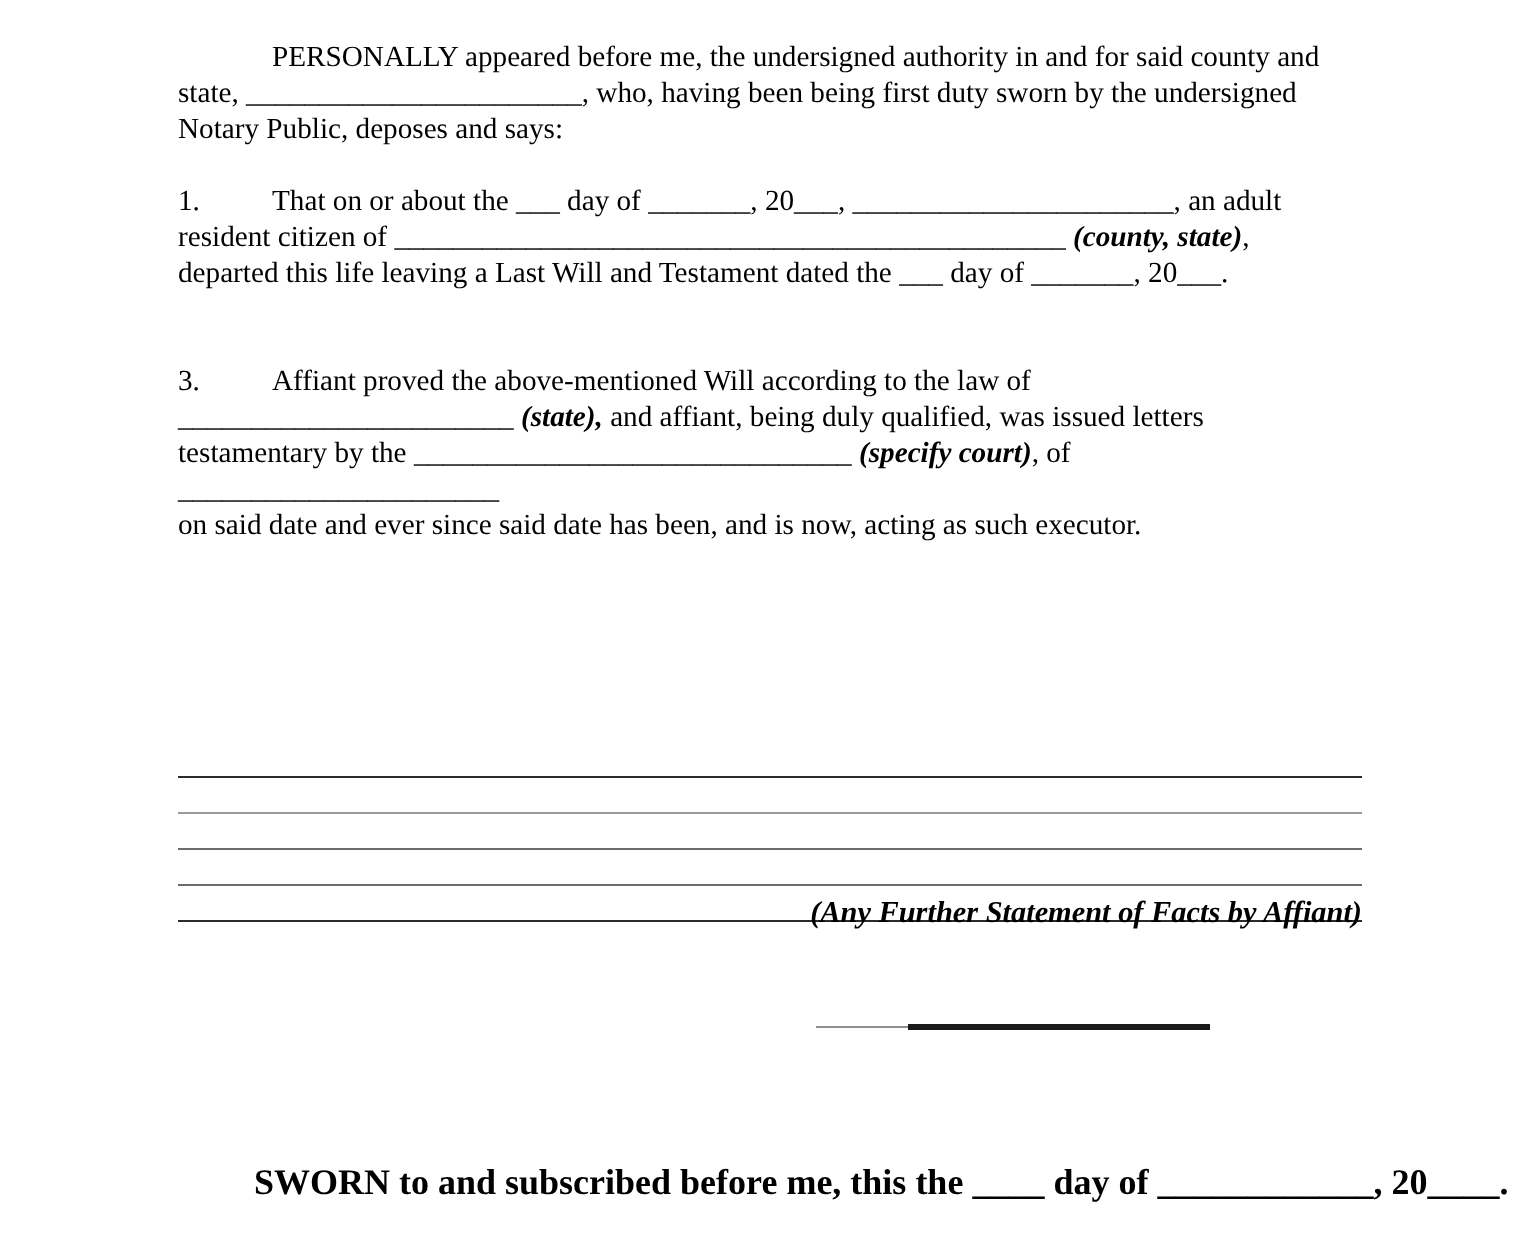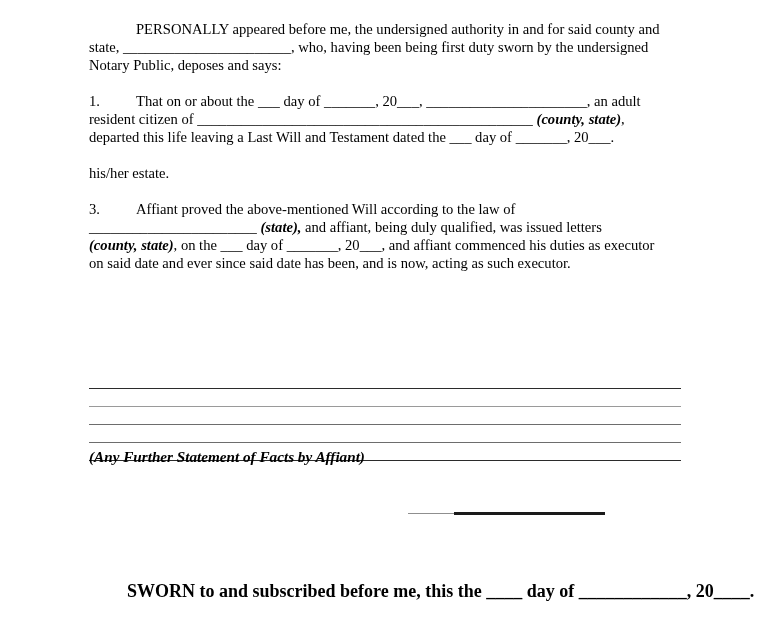--- a/index.html
+++ b/index.html
@@ -68,21 +68,21 @@
   }
   .rule.mid {
     border-bottom: 1.3px solid #6d6d6d;
   }
 
   .caption {
     position: absolute;
     left: 89px;
     top: 419px;
     width: 592px;
-    text-align: left;
+    text-align: right;
     font-size: 15.2px;
     font-weight: bold;
     font-style: italic;
     line-height: 18px;
   }
 
   
   .sig-line {
     position: absolute;
     left: 408px;
@@ -159,34 +159,31 @@
     </p>
     <p class="para">
       <span>resident citizen of </span><span>______________________________________________</span> <span class="bi">(county, state)</span><span>,</span>
     </p>
     <p class="para">
       <span>departed this life leaving a Last Will and Testament dated the </span><span>___</span><span> day of </span><span>_______</span><span>, 20</span><span>___</span><span>.</span>
     </p>
 
     <div class="gap"></div>
 
-    <p class="para">
-      <span>his/her estate.</span>
-    </p>
 
     <div class="gap"></div>
 
     <p class="para">
       <span class="num">3.</span><span>Affiant proved the above-mentioned Will according to the law of</span>
     </p>
     <p class="para">
       <span>_______________________</span> <span class="bi">(state),</span><span> and affiant, being duly qualified, was issued letters</span>
     </p>
     <p class="para">
-      <span class="bi">(county, state)</span><span>, on the </span><span>___</span><span> day of </span><span>_______</span><span>, 20</span><span>___</span><span>, and affiant commenced his duties as executor</span>
+      <span>testamentary by the </span><span>______________________________</span> <span class="bi">(specify court)</span><span>, of </span><span>______________________</span>
     </p>
     <p class="para">
       <span>on said date and ever since said date has been, and is now, acting as such executor.</span>
     </p>
 
   </div>
 
   <div class="rules">
     <div class="rule"></div>
     <div class="rule faint"></div>

